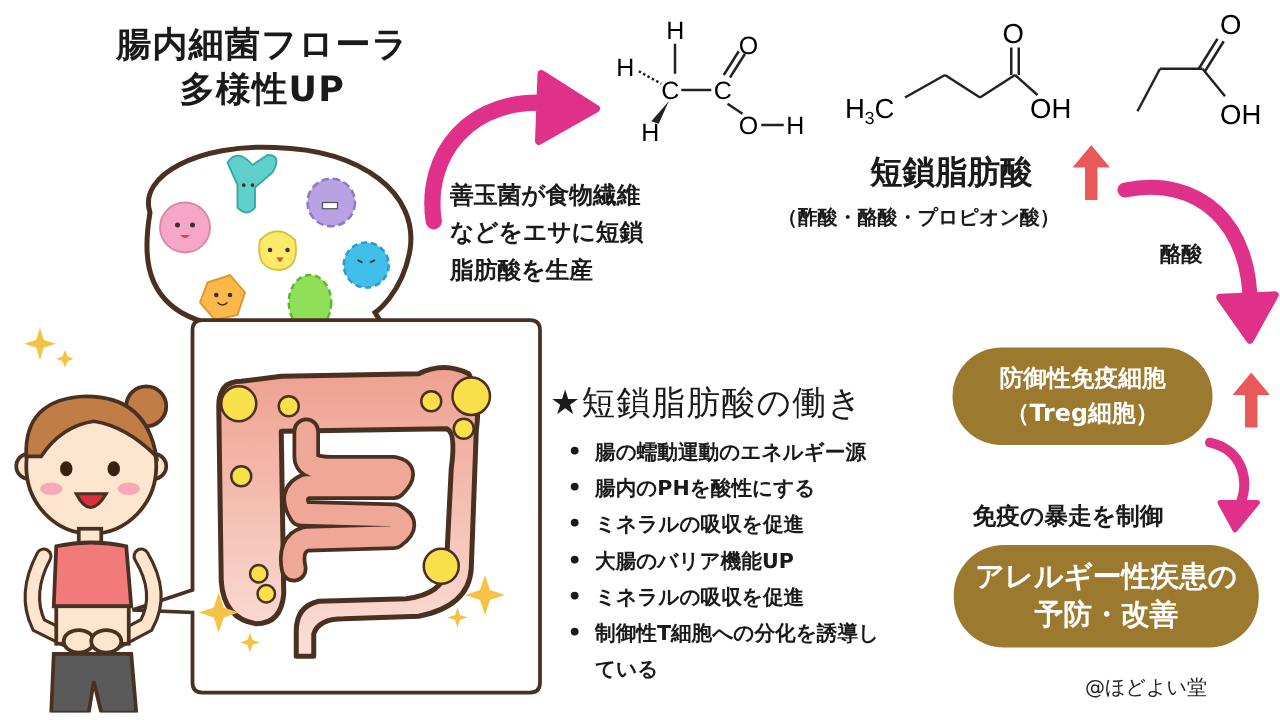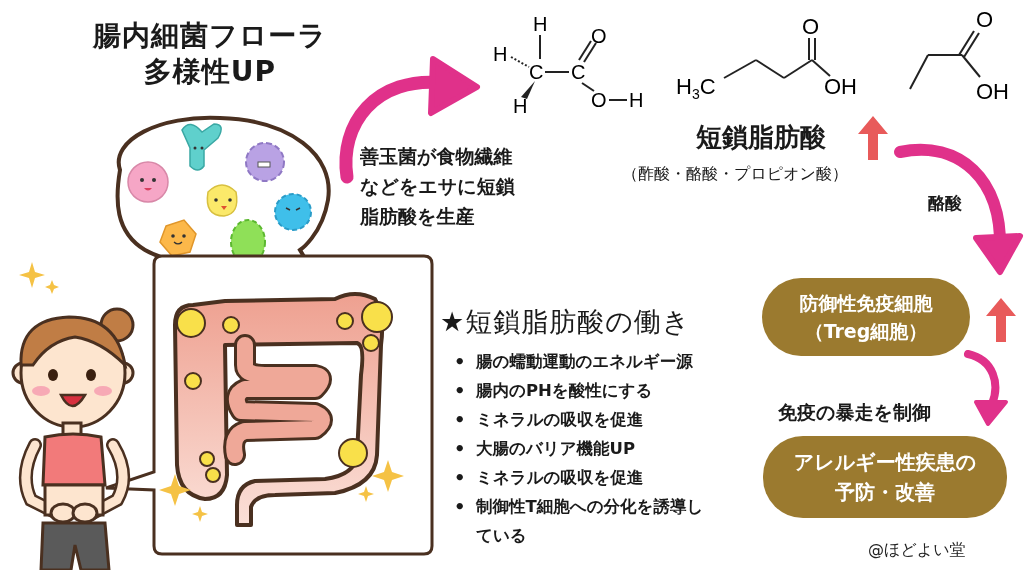--- a/index.html
+++ b/index.html
@@ -2,21 +2,21 @@
 <html><head>
 <meta charset="utf-8">
 <style>
   * { margin:0; padding:0; box-sizing:border-box; }
   html, body { width:1024px; height:576px; overflow:hidden; background:#ffffff; }
   body { position:relative; font-family:"DejaVu Sans","Liberation Sans",sans-serif; color:#1a1a1a; }
   .abs { position:absolute; }
   .title { font-weight:bold; font-size:28px; line-height:36px; text-align:center; letter-spacing:1px; }
   .bubble-text { font-weight:bold; font-size:19px; line-height:30px; }
   .scfa-title { font-weight:bold; font-size:26px; }
-  .scfa-sub { font-weight:normal; font-size:16px; }
+  .scfa-sub { font-weight:bold; font-size:16px; }
   .chem { font-family:"Liberation Sans",sans-serif; font-size:20px; color:#222; }
   .section-heading { font-weight:normal; font-size:27px; letter-spacing:1px; }
   .bullets { list-style:none; }
   .bullets li { font-weight:bold; font-size:16.5px; line-height:29px; position:relative; padding-left:28px; }
   .bullets li::before { content:"•"; position:absolute; left:6px; top:0; font-size:18px; }
   .pill { background:#9b7a2f; color:#ffffff; border-radius:40px; font-weight:bold; text-align:right; display:flex; flex-direction:column; justify-content:center; align-items:center; }
   .pill span { display:block; }
   .label-strong { font-weight:bold; font-size:18px;font-family:Liberation Serif, serif; }
   .credit { font-size:16px; color:#222; }
 </style>
@@ -144,21 +144,21 @@
 <svg class="abs" style="left:984px; top:296px;" width="34" height="48" viewBox="0 0 34 48">
   <polygon points="17,2 32,20 22,20 22,46 12,46 12,20 2,20" fill="#e85a5a"></polygon>
 </svg>
 
 <svg class="abs" style="left:960px; top:350px;" width="64" height="80" viewBox="0 0 64 80">
   <path d="M8 4 C34 10, 40 34, 32 54" stroke="#e0318a" stroke-width="8" fill="none" stroke-linecap="round"></path>
   <path d="M16 52 L28 74 L46 52 Z" fill="#e0318a" stroke="#e0318a" stroke-width="4" stroke-linejoin="round"></path>
 </svg>
 <div class="abs label-strong" style="left:778px; top:400px; font-size:19px;">免疫の暴走を制御</div>
 
-<div class="abs pill" style="left:763px; top:436px; width:244px; height:82px; font-size:20px; line-height:30px;">
+<div class="abs pill" style="left:763px; top:436px; width:244px; height:82px; font-size:23px; line-height:30px;">
   <span>アレルギー性疾患の</span>
   <span>予防・改善</span>
 </div>
 
 <div class="abs credit" style="left:868px; top:540px;">@ほどよい堂</div>
 
 <div class="abs section-heading" style="left:440px; top:304px;">★短鎖脂肪酸の働き</div>
 <ul class="abs bullets" style="left:448px; top:347px; width:340px;">
   <li>腸の蠕動運動のエネルギー源</li>
   <li>腸内のPHを酸性にする</li>

